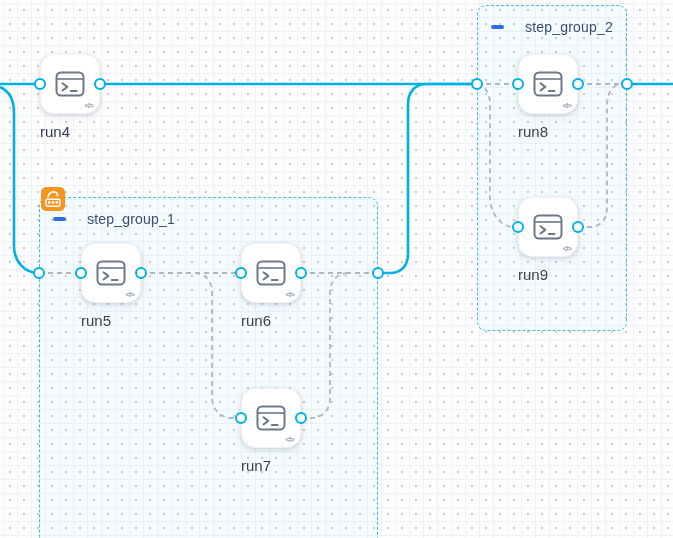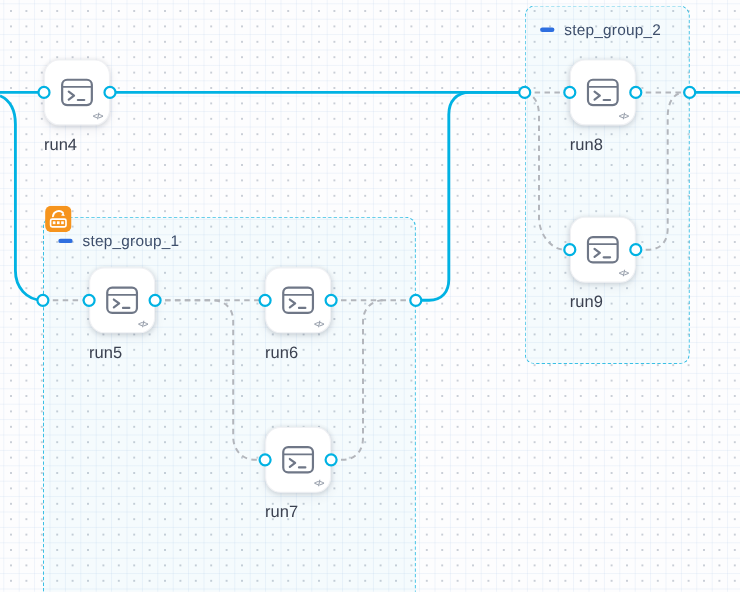--- a/index.html
+++ b/index.html
@@ -17,21 +17,21 @@
       linear-gradient(to right,rgba(205,220,240,.30) 1px,transparent 1px),
       linear-gradient(to bottom,rgba(205,220,240,.30) 1px,transparent 1px);
     background-size:14px 14px,14px 14px,14px 14px;
     background-position:3px 3px,3px 3px,3px 3px;
   }
   
   .group{
     position:absolute;border:1.5px dashed var(--group-border);border-radius:9px;
     background:rgba(0,178,227,0.032);box-sizing:border-box;
   }
-  .group-header{display:flex;align-items:center;gap:9px;padding:13px 0 0 13px;}
+  .group-header{display:flex;align-items:center;gap:21px;padding:13px 0 0 13px;}
   .minus-btn{width:13px;height:3.6px;border-radius:2px;background:var(--minus);
     border:none;padding:0;cursor:pointer;flex:0 0 auto;}
   .glabel{font-size:14px;font-weight:500;color:var(--group-label);letter-spacing:.2px;}
   .gbadge{position:absolute;left:1px;top:-11px;width:24px;height:24px;}
   
   .node{position:absolute;width:60px;}
   .card{
     width:60px;height:60px;background:#fff;border-radius:14px;position:relative;
     border:1px solid #f0f1f4;box-sizing:border-box;
     box-shadow:0 1px 4px rgba(25,35,60,.14),0 4px 10px rgba(25,35,60,.06);

